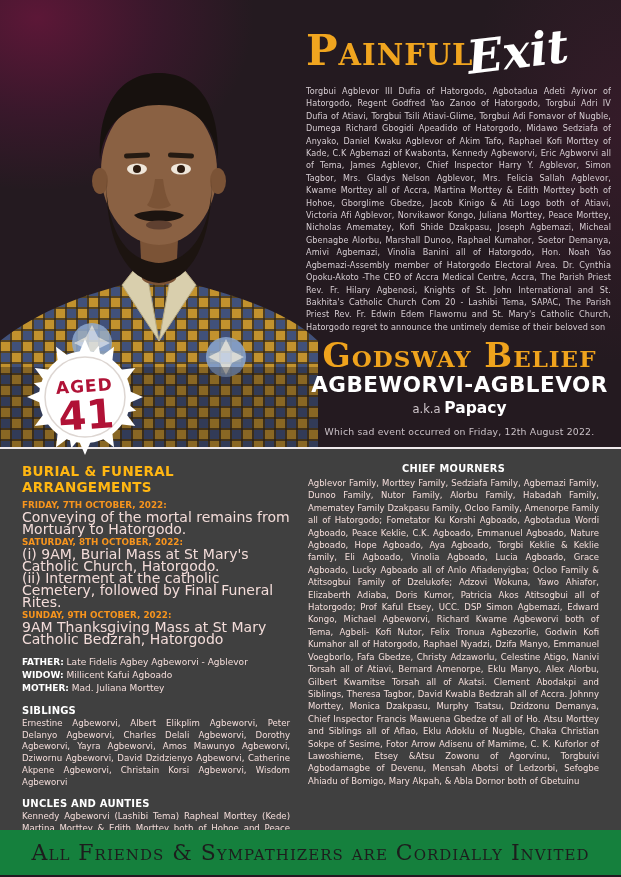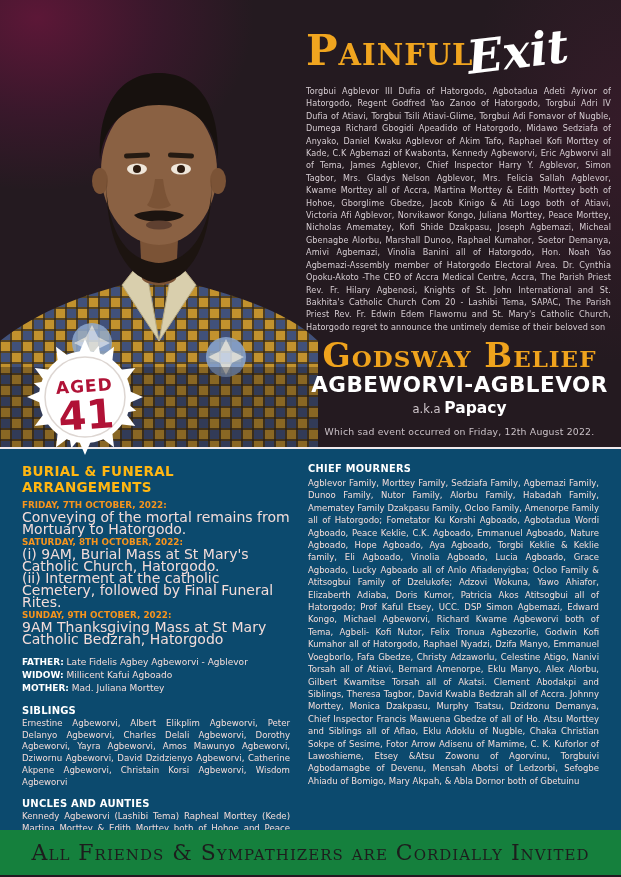--- a/index.html
+++ b/index.html
@@ -48,36 +48,36 @@
   .surname { font-size:21.5px; font-weight:bold; color:#ffffff; letter-spacing:0.5px; line-height:1.15;text-align:center; }
   .aka-line { margin-top:1px; color:#cfc6cb; font-size:11.5px; }
   .aka-name { color:#ffffff; font-weight:bold; font-size:15.5px; }
   .event-line { margin-top:9px; font-size:9.3px; color:#c9c0c6; letter-spacing:0.2px; padding-bottom:6px; }
 
   
   .aged-badge { position:absolute; left:24px; top:336px; width:122px; height:122px; z-index:6; }
 
   
   .red-section {
-    width:621px; height:381px; background:#0c4a6e;
+    width:621px; height:381px; background:#404040;
     display:flex; gap:18px; padding:14px 22px 0 22px; overflow:hidden;
     color:#f6e3e1;
   }
   .col-left { flex:0 0 268px; width:268px; }
   .col-right { flex:1; }
   .burial-heading { color:#ffb612; font-size:13.5px; font-weight:bold; letter-spacing:0.3px; margin-bottom:4px; }
   .sched-date { color:#f7941d; font-weight:bold; font-size:8.8px; line-height:12px; margin-top:1px; }
   .sched-line { font-size:14px; line-height:12px; color:#f3dcd9; }
   .relations { margin-top:11px; }
   .relation-line { font-size:9px; line-height:13.2px; color:#f3dcd9; }
   .relation-label { font-weight:bold; color:#ffffff; }
   .family-group { margin-top:9px; }
   .group-heading { font-size:10px; font-weight:bold; color:#ffffff; letter-spacing:0.2px; margin-bottom:2px; }
   .group-text { font-size:8.6px; line-height:11.9px; text-align:justify; color:#f3dcd9; }
-  .mourners-heading { font-size:9.8px; font-weight:bold; color:#ffffff; letter-spacing:0.3px; margin-bottom:3px; }
+  .mourners-heading { font-size:9.8px; font-weight:bold; color:#ffffff; letter-spacing:0.3px; margin-bottom:3px;text-align:center; }
   .mourners-text { font-size:8.5px; line-height:12.4px; text-align:justify; color:#f3dcd9; }
 
   
   .footer {
     width:621px; height:45px; background:#15803d;
     display:flex; align-items:center; justify-content:center;
   }
   .footer-text {
     font-family:"DejaVu Serif","Liberation Serif",serif;
     font-variant:small-caps; font-size:22px; color:#1d1d1d; letter-spacing:1px;

